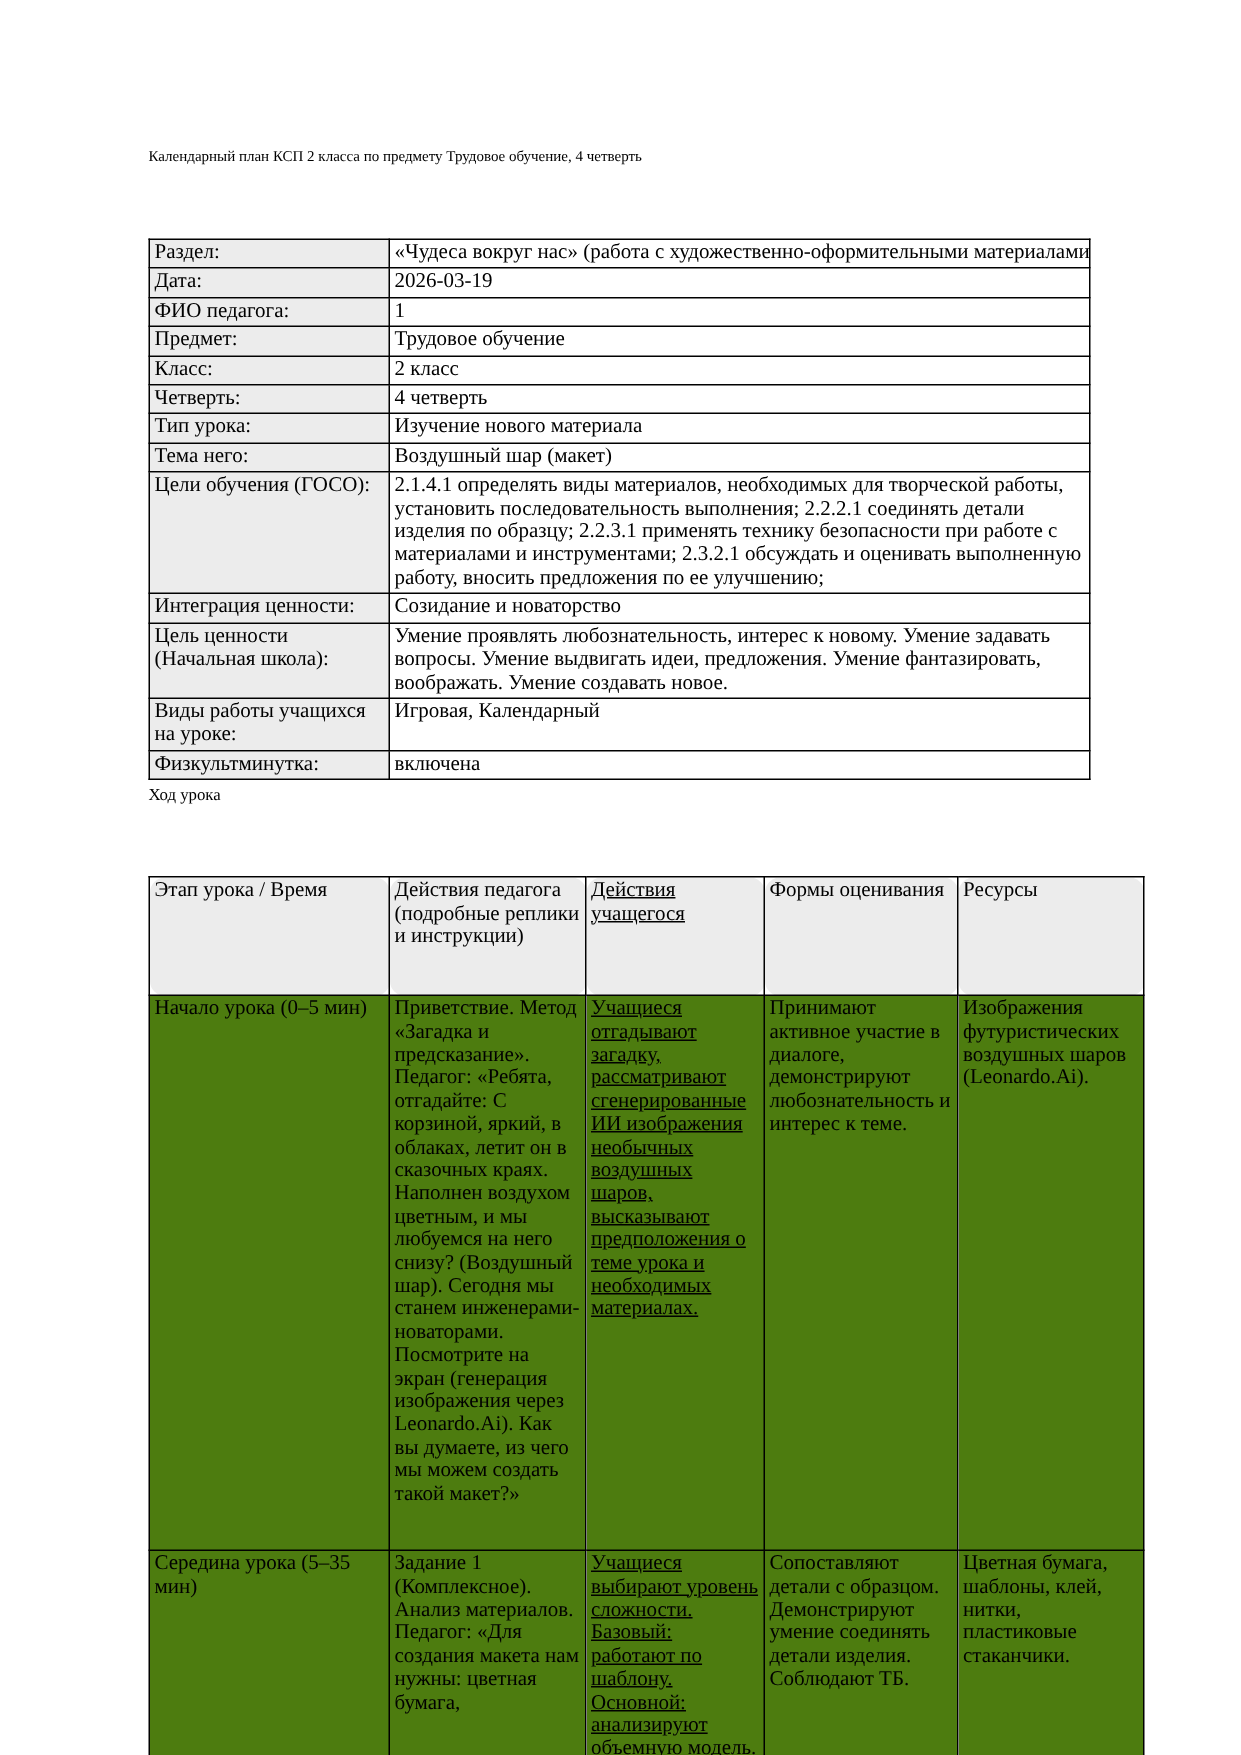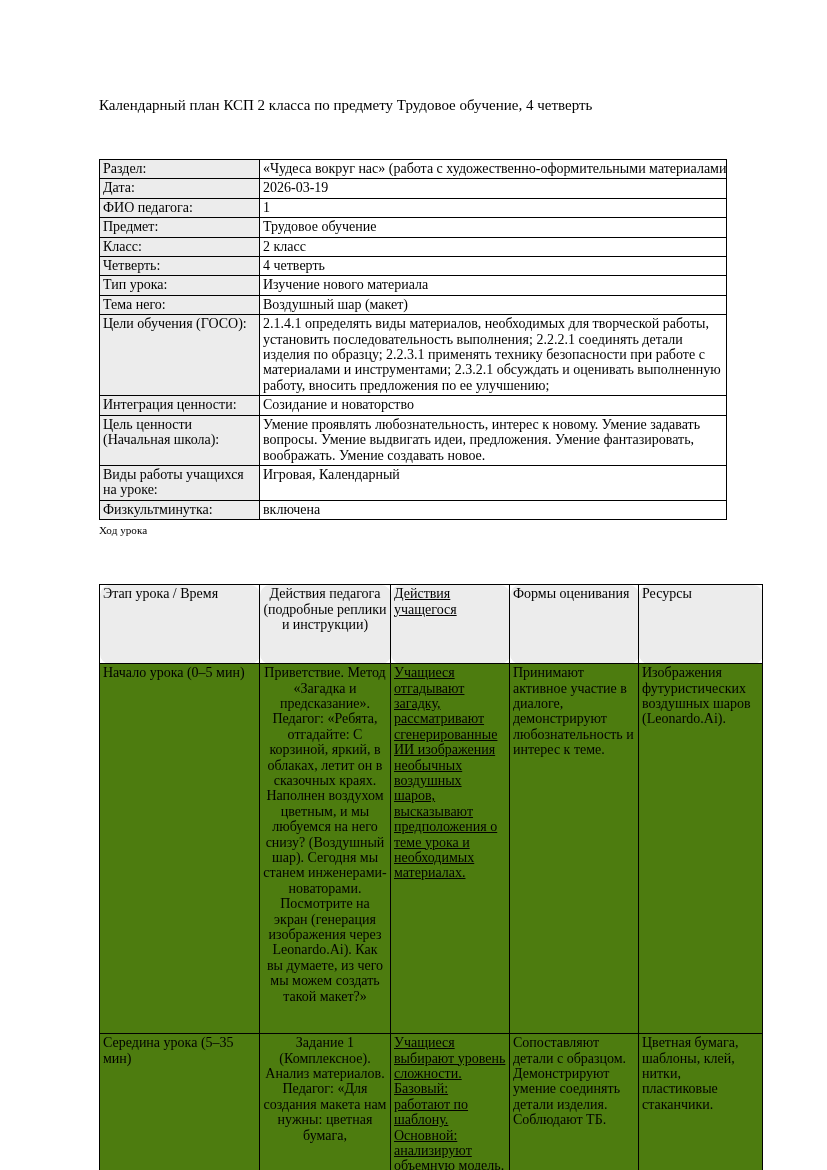--- a/index.html
+++ b/index.html
@@ -15,21 +15,21 @@
     -webkit-font-smoothing: none;
   }
   .page {
     position: relative;
     width: 827px;
     height: 1170px;
     box-sizing: border-box;
     padding: 98px 100px 0 99px;
   }
   .doc-title {
-    font-size: 15px;
+    font-size: 10px;
     line-height: 14px;
     margin: 0 0 7px 0;
     white-space: nowrap;
   }
   table {
     border-collapse: collapse;
     table-layout: fixed;
     width: 628px;
     font-size: 14px;
     line-height: 15.4px;
@@ -62,21 +62,21 @@
   }
   
   .flow-table td {
     background: #4d7c0f;
   }
   .flow-table thead td {
     background: #ececec;
     border-radius: 10px;
   }
   .flow-table .c0 { width: 153px; }
-  .flow-table .c1 { width: 124px; text-align: center; }
+  .flow-table .c1 { width: 124px; }
   .flow-table .c2 { width: 112px; text-decoration: underline; }
   .flow-table .c3 { width: 122px; }
   .flow-table .c4 { width: 117px; }
   .flow-table thead td { height: 75px; }
   .flow-table .row-start td { height: 366px; }
   .flow-table .row-middle td { height: 143px; }
 </style>
 </head>
 <body>
 

